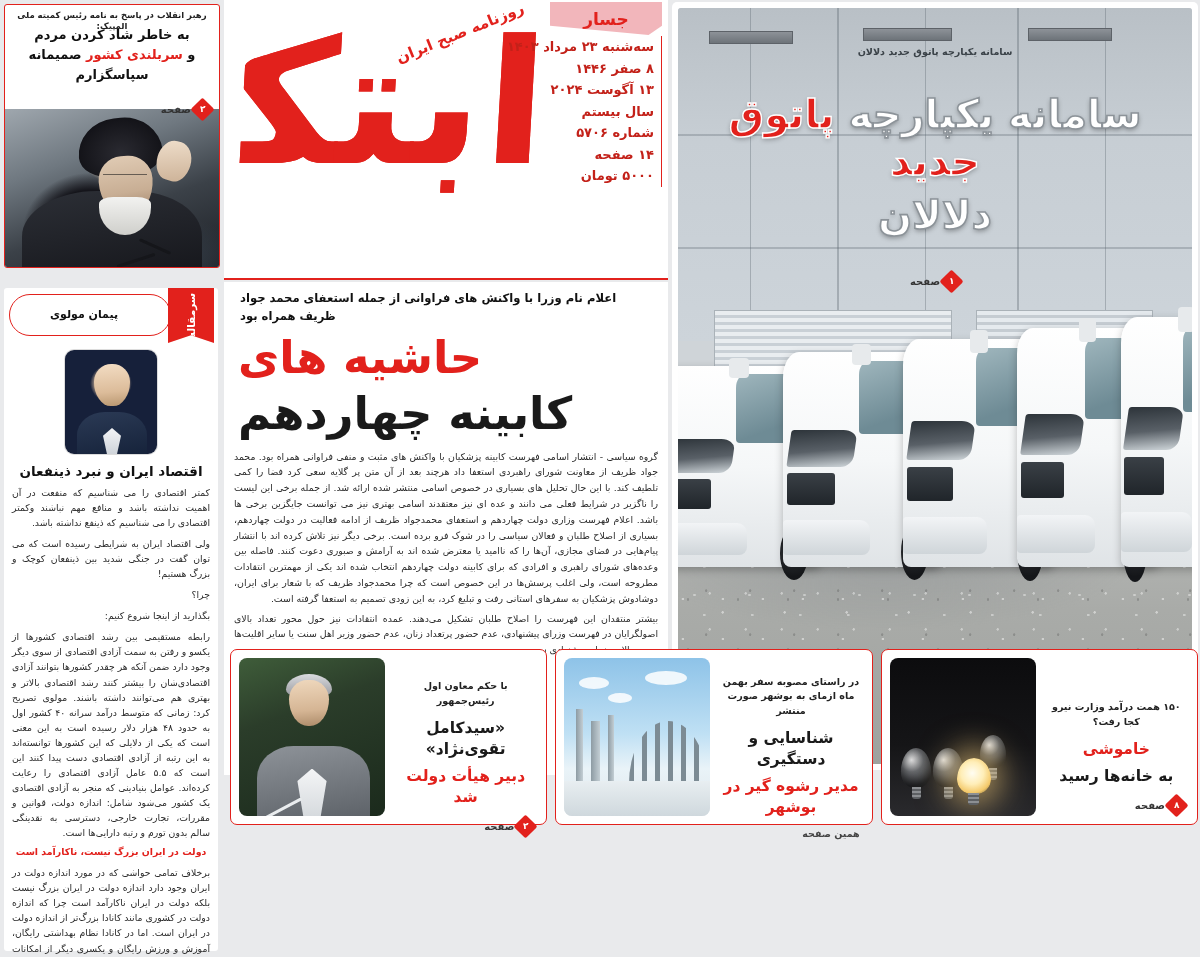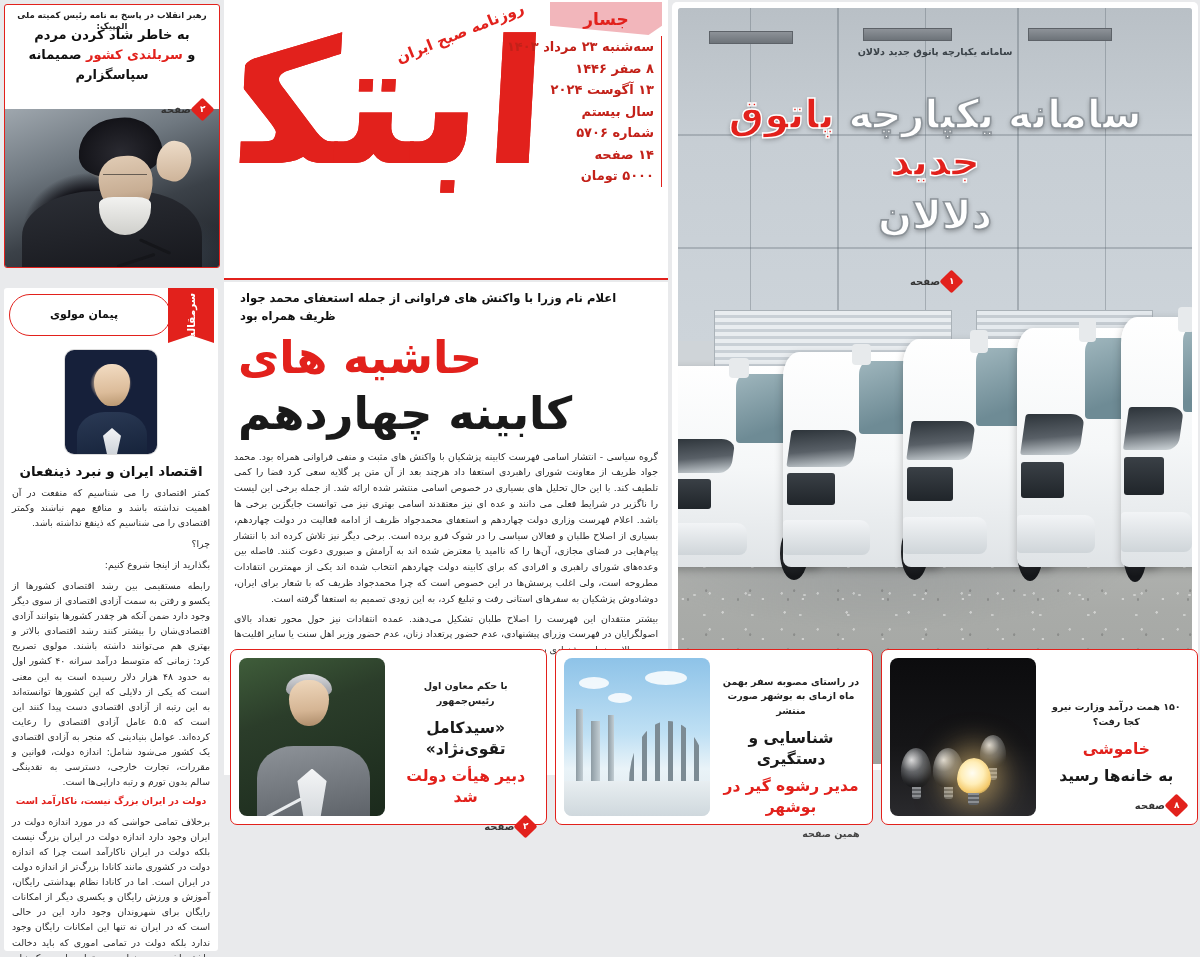--- a/index.html
+++ b/index.html
@@ -527,20 +527,21 @@
           </div>
       </div>
       <div class="edit-photo">
         <div class="ph-suit"></div>
         <div class="ph-head"></div>
         <div class="ph-shirt"></div>
       </div>
       <div class="edit-title">اقتصاد ایران و نبرد ذینفعان</div>
       <div class="edit-body">
         <p>کمتر اقتصادی را می شناسیم که منفعت در آن اهمیت نداشته باشد و منافع مهم نباشند وکمتر اقتصادی را می شناسیم که ذینفع نداشته باشد.</p>
+        <p>ولی اقتصاد ایران به شرایطی رسیده است که می توان گفت در جنگی شدید بین ذینفعان کوچک و بزرگ هستیم!</p>
         <p>چرا؟</p>
         <p>بگذارید از اینجا شروع کنیم:</p>
         <p>رابطه مستقیمی بین رشد اقتصادی کشورها از یکسو و رفتن به سمت آزادی اقتصادی از سوی دیگر وجود دارد ضمن آنکه هر چقدر کشورها بتوانند آزادی اقتصادی‌شان را بیشتر کنند رشد اقتصادی بالاتر و بهتری هم می‌توانند داشته باشند. مولوی تصریح کرد: زمانی که متوسط درآمد سرانه ۴۰ کشور اول به حدود ۴۸ هزار دلار رسیده است به این معنی است که یکی از دلایلی که این کشورها توانسته‌اند به این رتبه از آزادی اقتصادی دست پیدا کنند این است که ۵.۵ عامل آزادی اقتصادی را رعایت کرده‌اند. عوامل بنیادینی که منجر به آزادی اقتصادی یک کشور می‌شود شامل: اندازه دولت، قوانین و مقررات، تجارت خارجی، دسترسی به نقدینگی سالم بدون تورم و رتبه دارایی‌ها است.</p>
         <div class="edit-sub">دولت در ایران بزرگ نیست، ناکارآمد است</div>
         <p>برخلاف تمامی حواشی که در مورد اندازه دولت در ایران وجود دارد اندازه دولت در ایران بزرگ نیست بلکه دولت در ایران ناکارآمد است چرا که اندازه دولت در کشوری مانند کانادا بزرگ‌تر از اندازه دولت در ایران است. اما در کانادا نظام بهداشتی رایگان، آموزش و ورزش رایگان و یکسری دیگر از امکانات رایگان برای شهروندان وجود دارد این در حالی است که در ایران نه تنها این امکانات رایگان وجود ندارد بلکه دولت در تمامی اموری که باید دخالت داشته باشد حضور ندارد و در تمامی اموری که نباید باشد حضور دارد مانند قیمت‌گذاری دستوری که اصلا نباید در آن دخالتی داشته باشد یا در بخش تدوین قوانین و مقررات.</p>
 
       </div>
     </div>
   </div>
 

